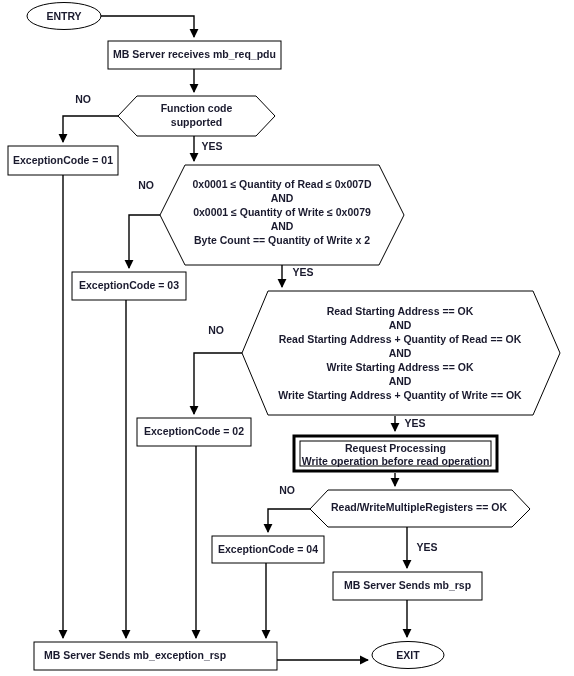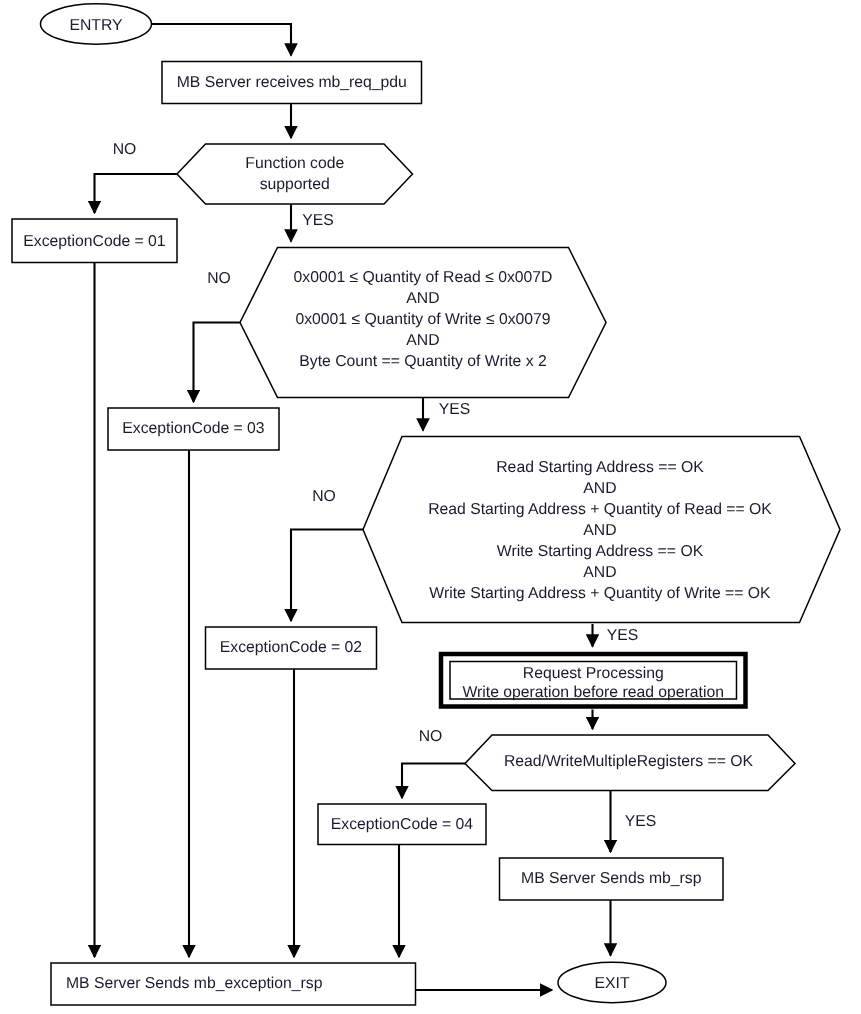--- a/index.html
+++ b/index.html
@@ -6,20 +6,21 @@
     margin: 0;
     padding: 0;
     background: #ffffff;
   }
   #canvas {
     position: relative;
     width: 574px;
     height: 676px;
     background: #ffffff;
     font-family: "Liberation Sans", sans-serif;
+    font-weight: bold;
   }
   svg#flow {
     position: absolute;
     top: 0;
     left: 0;
     width: 574px;
     height: 676px;
   }
   .shape-stroke {
     fill: #ffffff;

